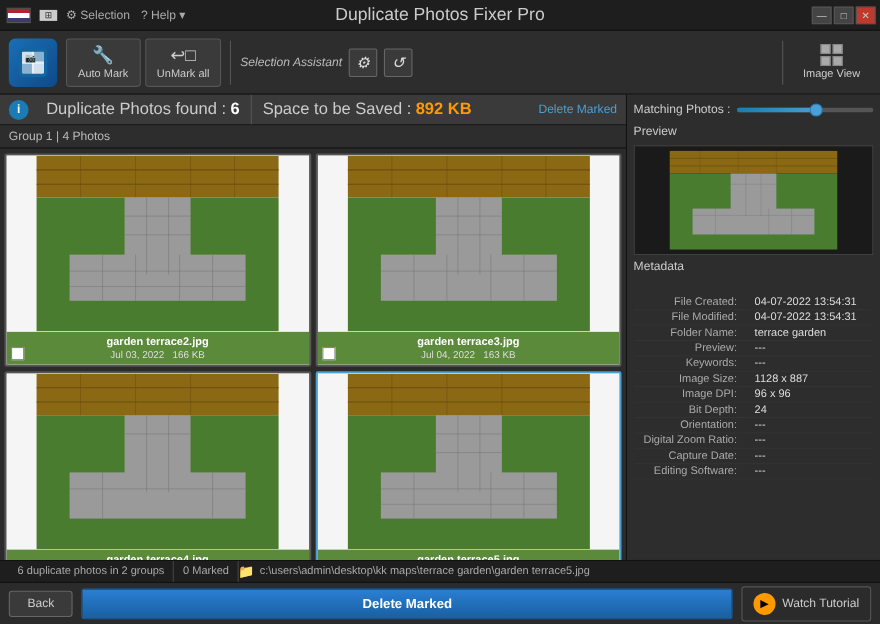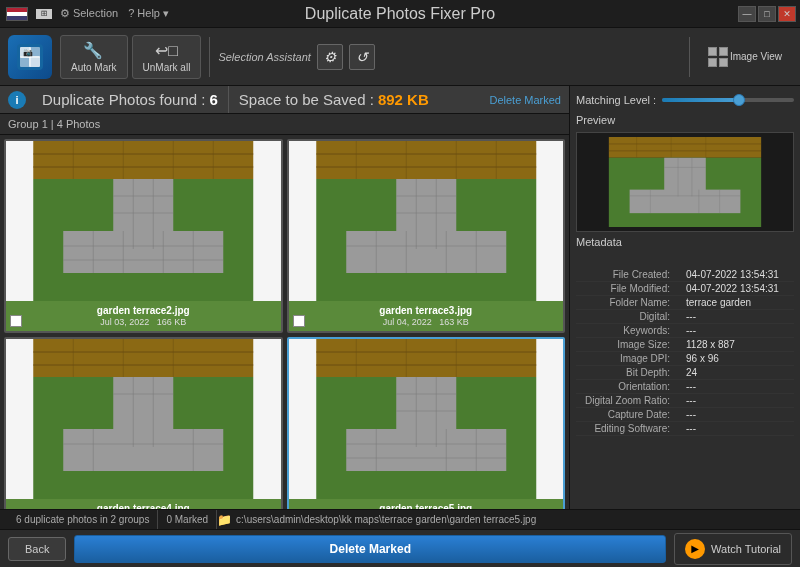--- a/index.html
+++ b/index.html
@@ -137,21 +137,21 @@
       border: 1px solid #666;
       border-radius: 2px;
       display: flex;
       align-items: center;
       justify-content: center;
       cursor: pointer;
       font-size: 14px;
     }
     .image-view-btn {
       display: flex;
-      flex-direction: row;
+      flex-direction: column;
       align-items: center;
       padding: 4px 10px;
       cursor: pointer;
       color: #ccc;
       font-size: 10px;
       gap: 2px;
     }
     .image-view-icon {
       display: grid;
       grid-template-columns: 1fr 1fr;
@@ -691,21 +691,21 @@
 
         </div>
 
       </div>
     </div>
   </div>
 
   <div class="right-panel">
 
     <div class="matching-level-row">
-      <span class="matching-label">Matching Level :</span>
+      <span class="matching-label">Matching Photos :</span>
       <div class="slider-track">
         <div class="slider-fill"></div>
         <div class="slider-thumb"></div>
       </div>
     </div>
 
     <div class="preview-label">Preview</div>
     <div class="preview-box">
       <svg width="200" height="90" viewBox="0 0 220 130" xmlns="http://www.w3.org/2000/svg">
         <rect x="0" y="0" width="220" height="30" fill="#8B6914"></rect>
@@ -737,21 +737,21 @@
           </div>
           <div class="meta-row">
             <span class="meta-key">File Modified:</span>
             <span class="meta-val">04-07-2022 13:54:31</span>
           </div>
           <div class="meta-row">
             <span class="meta-key">Folder Name:</span>
             <span class="meta-val">terrace garden</span>
           </div>
           <div class="meta-row">
-            <span class="meta-key">Digital:</span>
+            <span class="meta-key">Preview:</span>
             <span class="meta-val">---</span>
           </div>
           <div class="meta-row">
             <span class="meta-key">Keywords:</span>
             <span class="meta-val">---</span>
           </div>
           <div class="meta-row">
             <span class="meta-key">Image Size:</span>
             <span class="meta-val">1128 x 887</span>
           </div>

